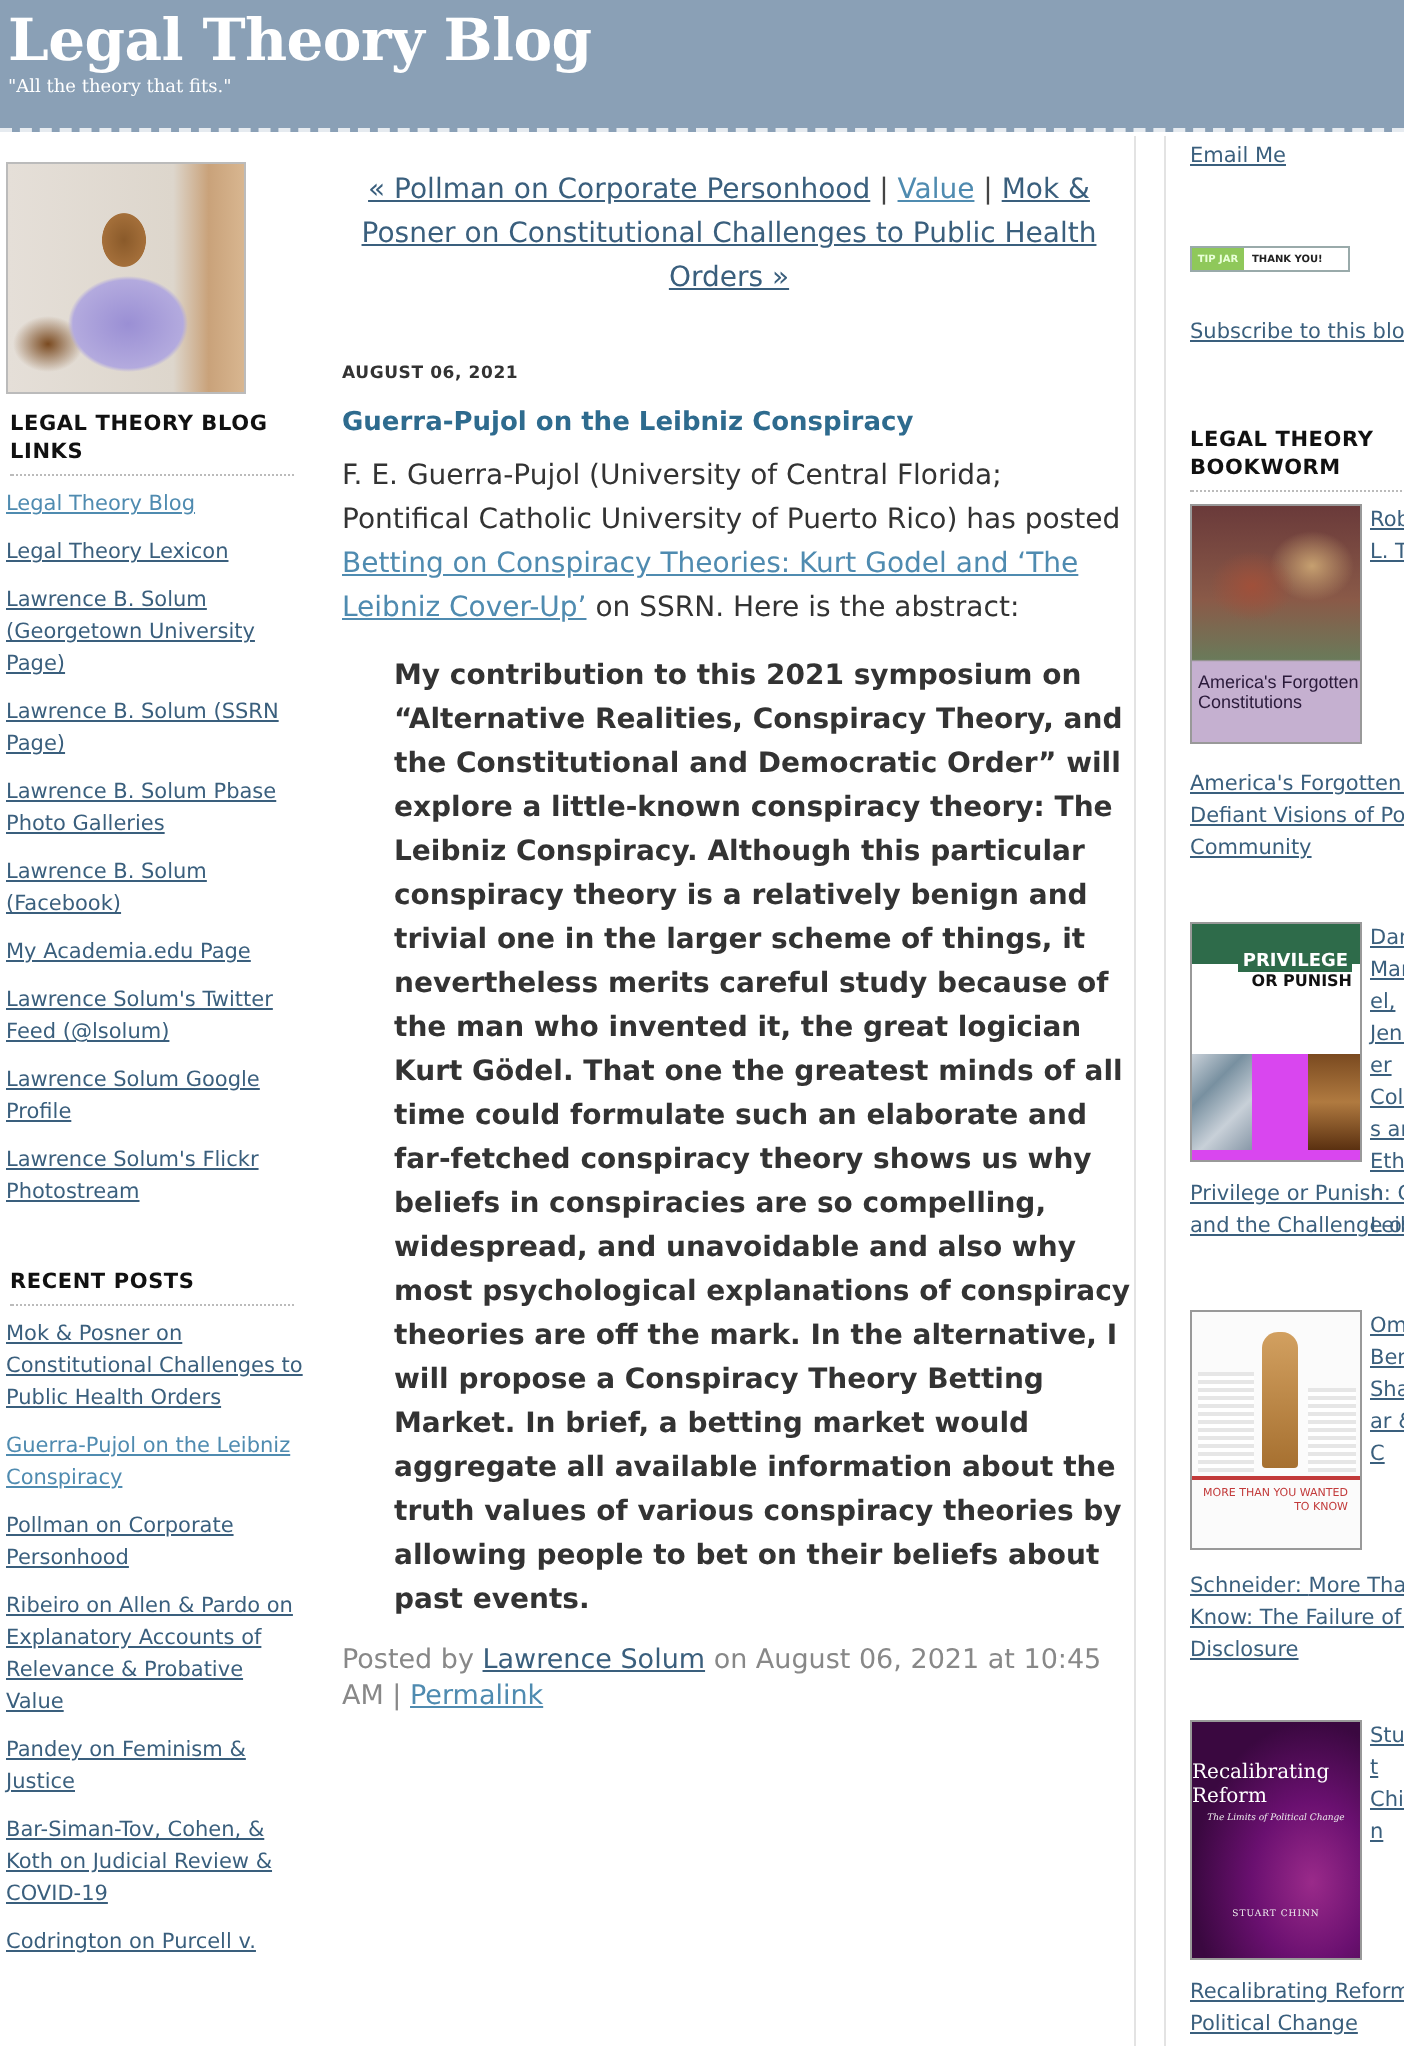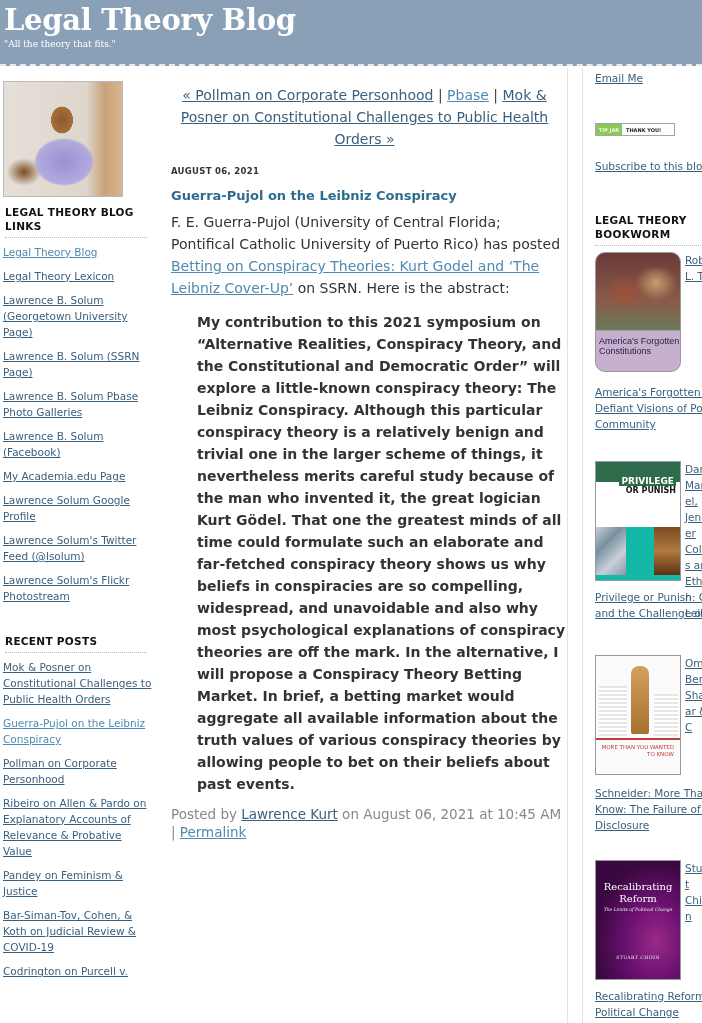--- a/index.html
+++ b/index.html
@@ -60,21 +60,21 @@
   }
   .nav {
     text-align: center; font-size: 14px; line-height: 22px;
     margin: 16px 0 0 0; padding: 0 6px;
   }
   .nav a { color: #3a5f7d; }
   .nav a.main { color: #4f8bb0; }
   .nav .sep { color: #444; }
   .date {
     font-size: 8.5px; font-weight: bold; color: #333;
-    margin: 16px 0 0 9px; letter-spacing: 0.3px;
+    margin: 32px 0 0 9px; letter-spacing: 0.3px;
   }
   .post-title {
     font-size: 13px; font-weight: bold; color: #2e6b8e;
     margin: 12px 0 0 9px;
   }
   .post-body {
     font-size: 14px; line-height: 22px; color: #333;
     margin: 8px 0 12px 9px; padding-right: 2px;
   }
   .post-body a { color: #4f8bb0; }
@@ -117,41 +117,40 @@
     position: absolute; left: 90px; top: 0; font-size: 10.5px; line-height: 16px; width: 20px;
     word-break: break-all;
   }
   .book .title-link { position: absolute; left: 0; font-size: 10.5px; line-height: 16px; width: 120px; white-space: nowrap; }
 
   .cover1 {
     background:
       radial-gradient(ellipse 30px 25px at 30px 40px, #a0503a 0%, transparent 70%),
       radial-gradient(ellipse 30px 25px at 60px 30px, #c6a070 0%, transparent 70%),
       linear-gradient(180deg, #6a3a3a 0%, #8a5a48 40%, #6a7a5a 65%, #c5b0d0 66%, #c5b0d0 100%);
-    border-radius: 10px;
   }
   .cover1 .ct {
     position: absolute; left: 3px; top: 83px; font-family: "Liberation Sans", sans-serif;
     font-size: 9px; line-height: 10px; color: #2a1a3a; font-stretch: condensed;
   }
-  .cover2 { background: #14b8a6; }
+  .cover2 { background: #d946ef; }
   .cover2 .top { position: absolute; left: 0; top: 0; width: 100%; height: 20px; background: #2e6b4a; }
   .cover2 .mid { position: absolute; left: 0; top: 20px; width: 100%; height: 45px; background: #ffffff; }
   .cover2 .pr { position: absolute; right: 4px; top: 14px; font-size: 9px; font-weight: bold; color: #fff; background: #2e6b4a; padding: 0 2px; line-height: 10px; }
   .cover2 .op { position: absolute; right: 4px; top: 24px; font-size: 8px; font-weight: bold; color: #111; line-height: 10px; }
   .cover2 .left { position: absolute; left: 0; top: 65px; width: 30px; height: 48px; background: linear-gradient(135deg, #c8d0d8, #7890a0, #c8d0d8, #8898a8); }
   .cover2 .right { position: absolute; right: 0; top: 65px; width: 26px; height: 48px; background: linear-gradient(180deg, #7a4a20, #b07a40, #5a3010); }
   .cover3 { background: #fbfbfb; }
   .cover3 .fig { position: absolute; left: 35px; top: 10px; width: 18px; height: 68px; background: linear-gradient(180deg, #d2a060, #a67030); border-radius: 8px 8px 2px 2px; }
   .cover3 .paper1 { position: absolute; left: 3px; top: 30px; width: 28px; height: 50px; background: repeating-linear-gradient(180deg, #e6e6e6 0 2px, #fff 2px 4px); }
   .cover3 .paper2 { position: absolute; left: 58px; top: 38px; width: 24px; height: 42px; background: repeating-linear-gradient(180deg, #e6e6e6 0 2px, #fff 2px 4px); }
   .cover3 .bar { position: absolute; left: 0; top: 82px; width: 100%; height: 2px; background: #c23a3a; }
   .cover3 .ct { position: absolute; right: 6px; top: 88px; font-size: 5.5px; color: #c23a3a; text-align: right; line-height: 7px; }
   .cover4 { background: radial-gradient(ellipse 60px 80px at 60px 80px, #9a2a8a 0%, #6a1070 50%, #3a0840 100%); }
-  .cover4 .ct { position: absolute; left: 0; width: 100%; top: 20px; text-align: center; font-family: "DejaVu Serif", serif; font-size: 10px; line-height: 12px; color: #fff; }
+  .cover4 .ct { position: absolute; left: 0; width: 100%; top: 20px; text-align: left; font-family: "DejaVu Serif", serif; font-size: 10px; line-height: 12px; color: #fff; }
   .cover4 .sub { position: absolute; left: 0; width: 100%; top: 46px; text-align: center; font-family: "DejaVu Serif", serif; font-size: 4.5px; color: #eee; font-style: italic; }
   .cover4 .au { position: absolute; left: 0; width: 100%; top: 94px; text-align: center; font-family: "DejaVu Serif", serif; font-size: 4.5px; color: #eee; letter-spacing: 0.5px; }
 </style>
 </head>
 <body>
 
 <div id="banner">
   <div class="title">Legal Theory Blog</div>
   <div class="tagline">"All the theory that fits."</div>
 </div>
@@ -162,22 +161,22 @@
   <div id="links-block">
     <div class="side-heading">LEGAL THEORY BLOG LINKS</div>
     <ul class="side-list">
       <li><a href="#" style="color:#4f8bb0">Legal Theory Blog</a></li>
       <li><a href="#">Legal Theory Lexicon</a></li>
       <li><a href="#">Lawrence B. Solum (Georgetown University Page)</a></li>
       <li><a href="#">Lawrence B. Solum (SSRN Page)</a></li>
       <li><a href="#">Lawrence B. Solum Pbase Photo Galleries</a></li>
       <li><a href="#">Lawrence B. Solum (Facebook)</a></li>
       <li><a href="#">My Academia.edu Page</a></li>
+      <li><a href="#">Lawrence Solum's Twitter Feed (@lsolum)</a></li>
       <li><a href="#">Lawrence Solum Google Profile</a></li>
-      <li><a href="#">Lawrence Solum's Twitter Feed (@lsolum)</a></li>
       <li><a href="#">Lawrence Solum's Flickr Photostream</a></li>
     </ul>
   </div>
 
   <div id="recent-block">
     <div class="side-heading">RECENT POSTS</div>
     <ul class="side-list">
       <li><a href="#">Mok &amp; Posner on Constitutional Challenges to Public Health Orders</a></li>
       <li><a href="#" class="active">Guerra-Pujol on the Leibniz Conspiracy</a></li>
       <li><a href="#">Pollman on Corporate Personhood</a></li>
@@ -186,33 +185,33 @@
       <li><a href="#">Bar-Siman-Tov, Cohen, &amp; Koth on Judicial Review &amp; COVID-19</a></li>
       <li><a href="#">Codrington on Purcell v.</a></li>
     </ul>
   </div>
 </div>
 
 <div id="center">
   <div class="nav">
     <a href="#">« Pollman on Corporate Personhood</a>
     <span class="sep">|</span>
-    <a href="#" class="main">Pbase</a>
+    <a href="#" class="main">Value</a>
     <span class="sep">|</span>
     <a href="#">Mok &amp; Posner on Constitutional Challenges to Public Health Orders »</a>
   </div>
 
   <div class="date">AUGUST 06, 2021</div>
   <div class="post-title">Guerra-Pujol on the Leibniz Conspiracy</div>
 
   <div class="post-body"><span>F. E. Guerra-Pujol (University of Central Florida; Pontifical Catholic University of Puerto Rico) has posted </span><a href="#">Betting on Conspiracy Theories: Kurt Godel and ‘The Leibniz Cover-Up’</a><span> on SSRN.  Here is the abstract:</span></div>
 
   <blockquote>My contribution to this 2021 symposium on “Alternative Realities, Conspiracy Theory, and the Constitutional and Democratic Order” will explore a little-known conspiracy theory: The Leibniz Conspiracy. Although this particular conspiracy theory is a relatively benign and trivial one in the larger scheme of things, it nevertheless merits careful study because of the man who invented it, the great logician Kurt Gödel. That one the greatest minds of all time could formulate such an elaborate and far-fetched conspiracy theory shows us why beliefs in conspiracies are so compelling, widespread, and unavoidable and also why most psychological explanations of conspiracy theories are off the mark. In the alternative, I will propose a Conspiracy Theory Betting Market. In brief, a betting market would aggregate all available information about the truth values of various conspiracy theories by allowing people to bet on their beliefs about past events.</blockquote>
 
-  <div class="post-footer"><span>Posted by </span><a href="#" class="author">Lawrence Kurt</a><span> on August 06, 2021 at 10:45 AM | </span><a href="#" class="permalink">Permalink</a></div>
+  <div class="post-footer"><span>Posted by </span><a href="#" class="author">Lawrence Solum</a><span> on August 06, 2021 at 10:45 AM | </span><a href="#" class="permalink">Permalink</a></div>
 </div>
 
 <div id="right">
   <div class="inner">
     <a href="#" class="email">Email Me</a>
 
     <div class="tipjar">
       <span class="tj">TIP JAR</span>
       <span class="ty">THANK YOU!</span>
     </div>

